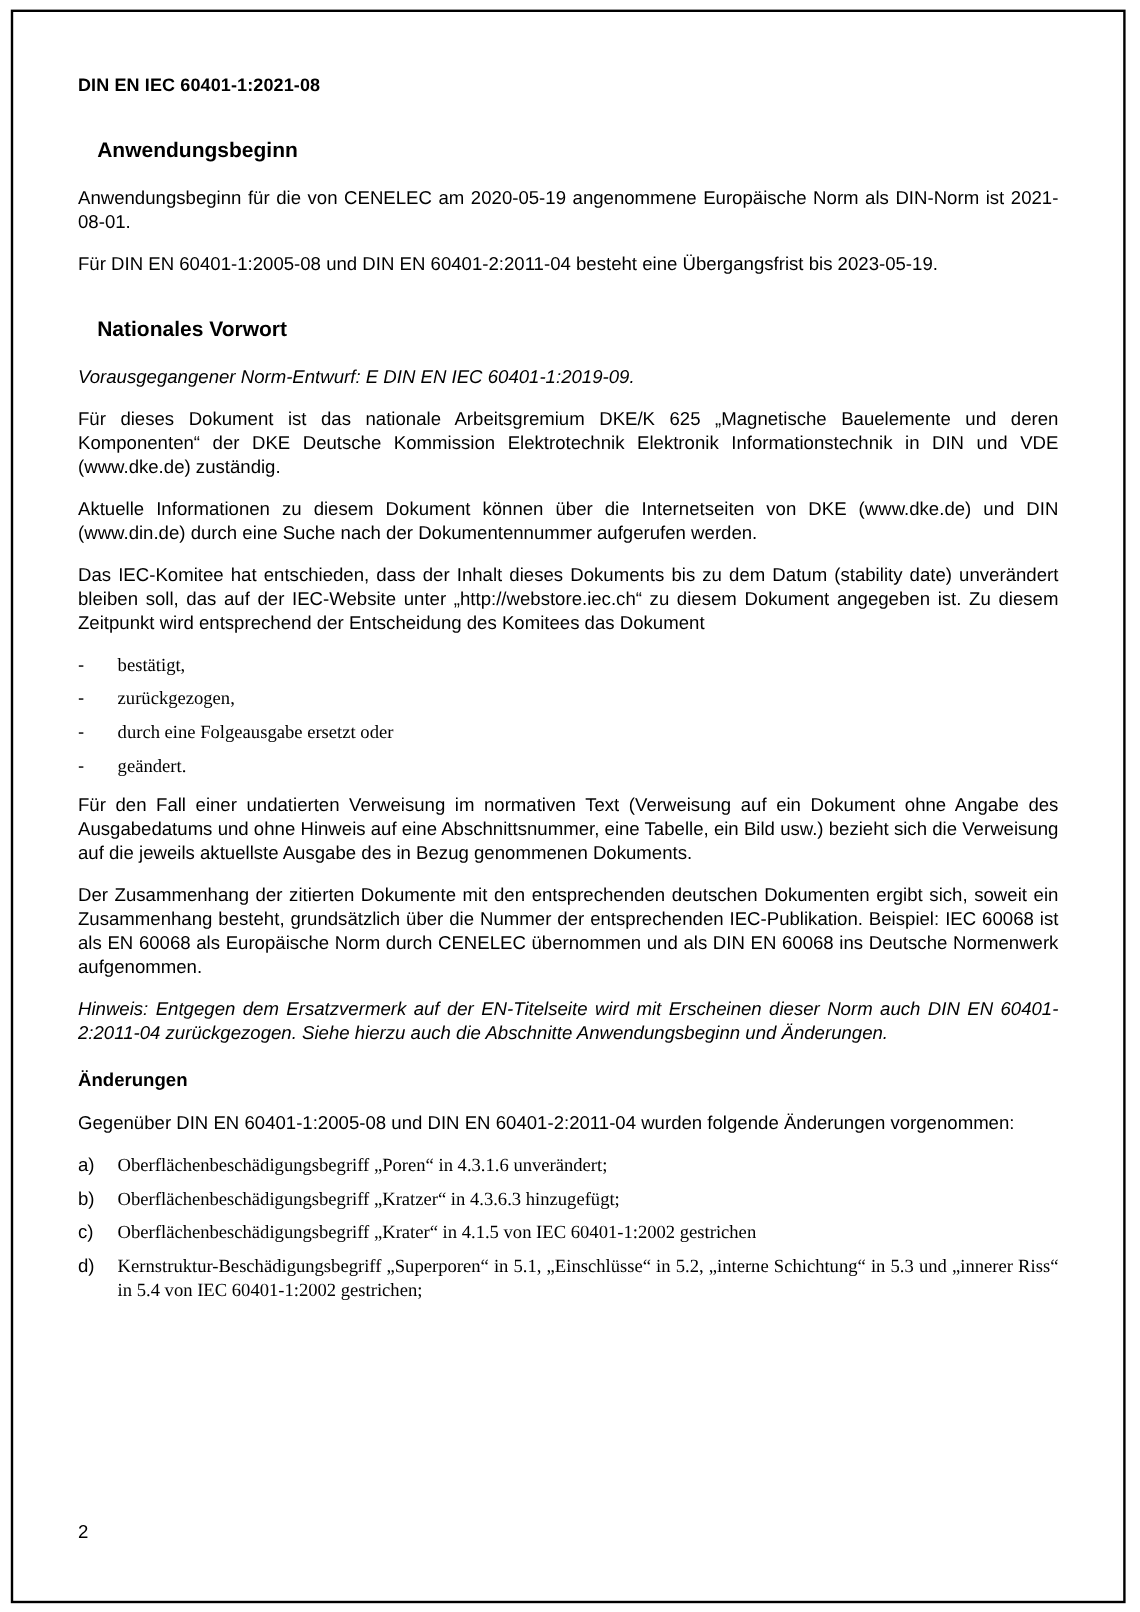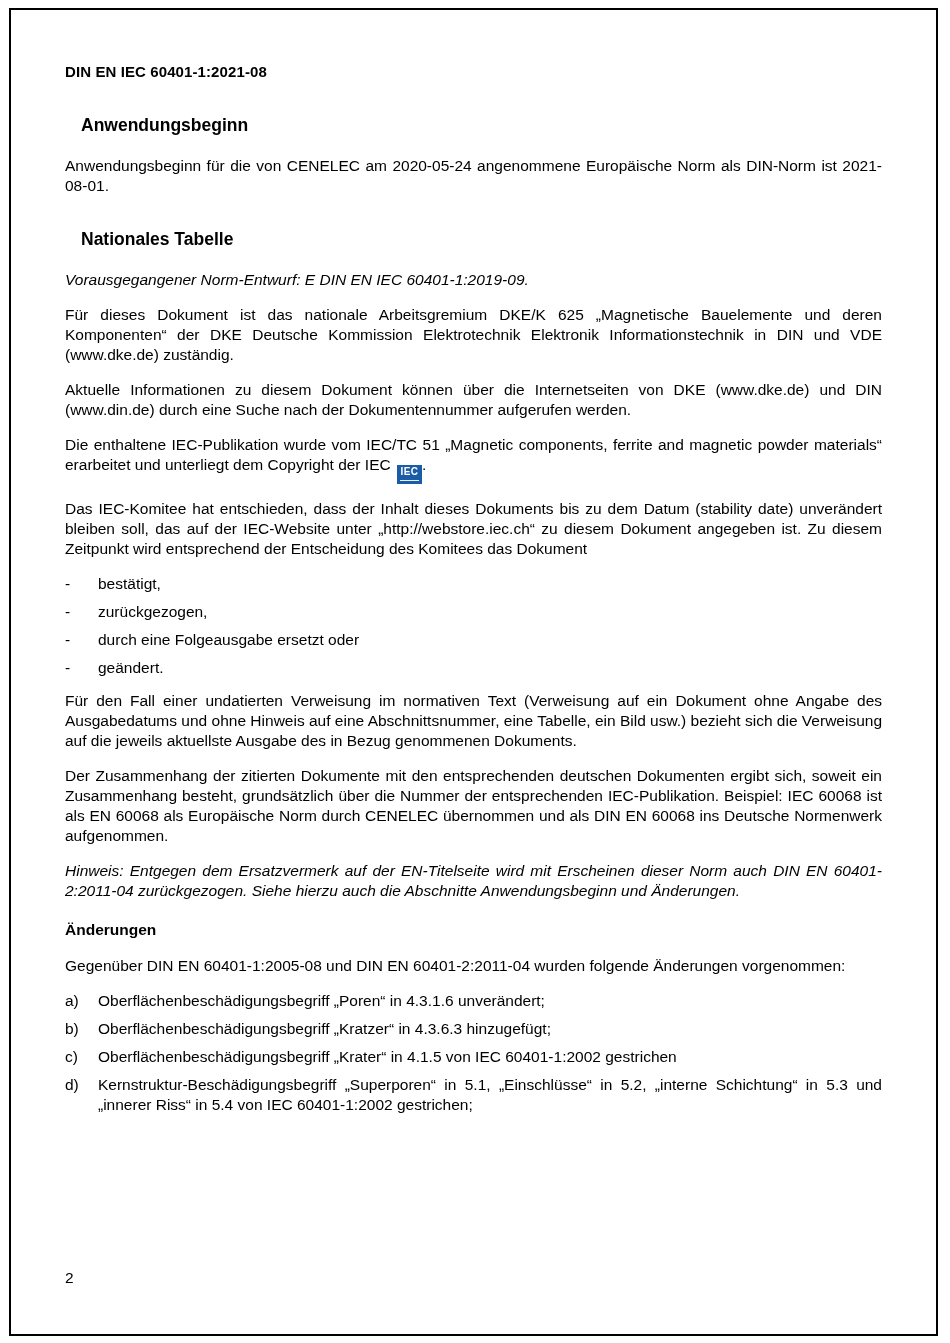--- a/index.html
+++ b/index.html
@@ -55,21 +55,21 @@
     margin: 19px 0 16px 0;
   }
 
   .list-group { margin: 0 0 13px 0; }
 
   .hang {
     display: flex;
     margin: 0 0 8px 0;
   }
   .hang .marker { flex: 0 0 33px; }
-  .hang .text { flex: 1; text-align: justify; }
+  .hang .text { flex: 1; text-align: justify; font-family: Liberation Serif, serif; }
 
   .iec-para .seg { }
 
   .iec-logo {
     display: inline-block;
     width: 25px;
     height: 19px;
     background: #1a5da6;
     vertical-align: -5px;
     position: relative;
@@ -104,29 +104,28 @@
 <body>
 
 <div class="page">
   <div class="frame"></div>
 
   <div class="content">
 
     <div class="doc-header">DIN EN IEC 60401-1:2021-08</div>
 
     <h1 class="section-title">Anwendungsbeginn</h1>
-    <p class="para">Anwendungsbeginn für die von CENELEC am 2020-05-24 angenommene Europäische Norm als DIN-Norm ist 2021-08-01.</p>
+    <p class="para">Anwendungsbeginn für die von CENELEC am 2020-05-19 angenommene Europäische Norm als DIN-Norm ist 2021-08-01.</p>
+    <p class="para">Für DIN EN 60401-1:2005-08 und DIN EN 60401-2:2011-04 besteht eine Übergangsfrist bis 2023-05-19.</p>
 
-    <h1 class="section-title">Nationales Tabelle</h1>
+    <h1 class="section-title">Nationales Vorwort</h1>
     <p class="para italic">Vorausgegangener Norm-Entwurf: E DIN EN IEC 60401-1:2019-09.</p>
     <p class="para">Für dieses Dokument ist das nationale Arbeitsgremium DKE/K 625 „Magnetische Bauelemente und deren Komponenten“ der DKE Deutsche Kommission Elektrotechnik Elektronik Informationstechnik in DIN und VDE (www.dke.de) zuständig.</p>
     <p class="para">Aktuelle Informationen zu diesem Dokument können über die Internetseiten von DKE (www.dke.de) und DIN (www.din.de) durch eine Suche nach der Dokumentennummer aufgerufen werden.</p>
 
-    <p class="para iec-para"><span class="seg">Die enthaltene IEC-Publikation wurde vom IEC/TC 51 „Magnetic components, ferrite and magnetic powder materials“ erarbeitet und unterliegt dem Copyright der IEC</span>
-      <span class="iec-logo"><span class="iec-logo-text">IEC</span></span><span class="seg">.</span></p>
 
     <p class="para">Das IEC-Komitee hat entschieden, dass der Inhalt dieses Dokuments bis zu dem Datum (stability date) unverändert bleiben soll, das auf der IEC-Website unter „http://webstore.iec.ch“ zu diesem Dokument angegeben ist. Zu diesem Zeitpunkt wird entsprechend der Entscheidung des Komitees das Dokument</p>
 
     <div class="list-group">
       <div class="hang">
         <span class="marker">-</span>
         <span class="text">bestätigt,</span>
       </div>
       <div class="hang">
         <span class="marker">-</span>

